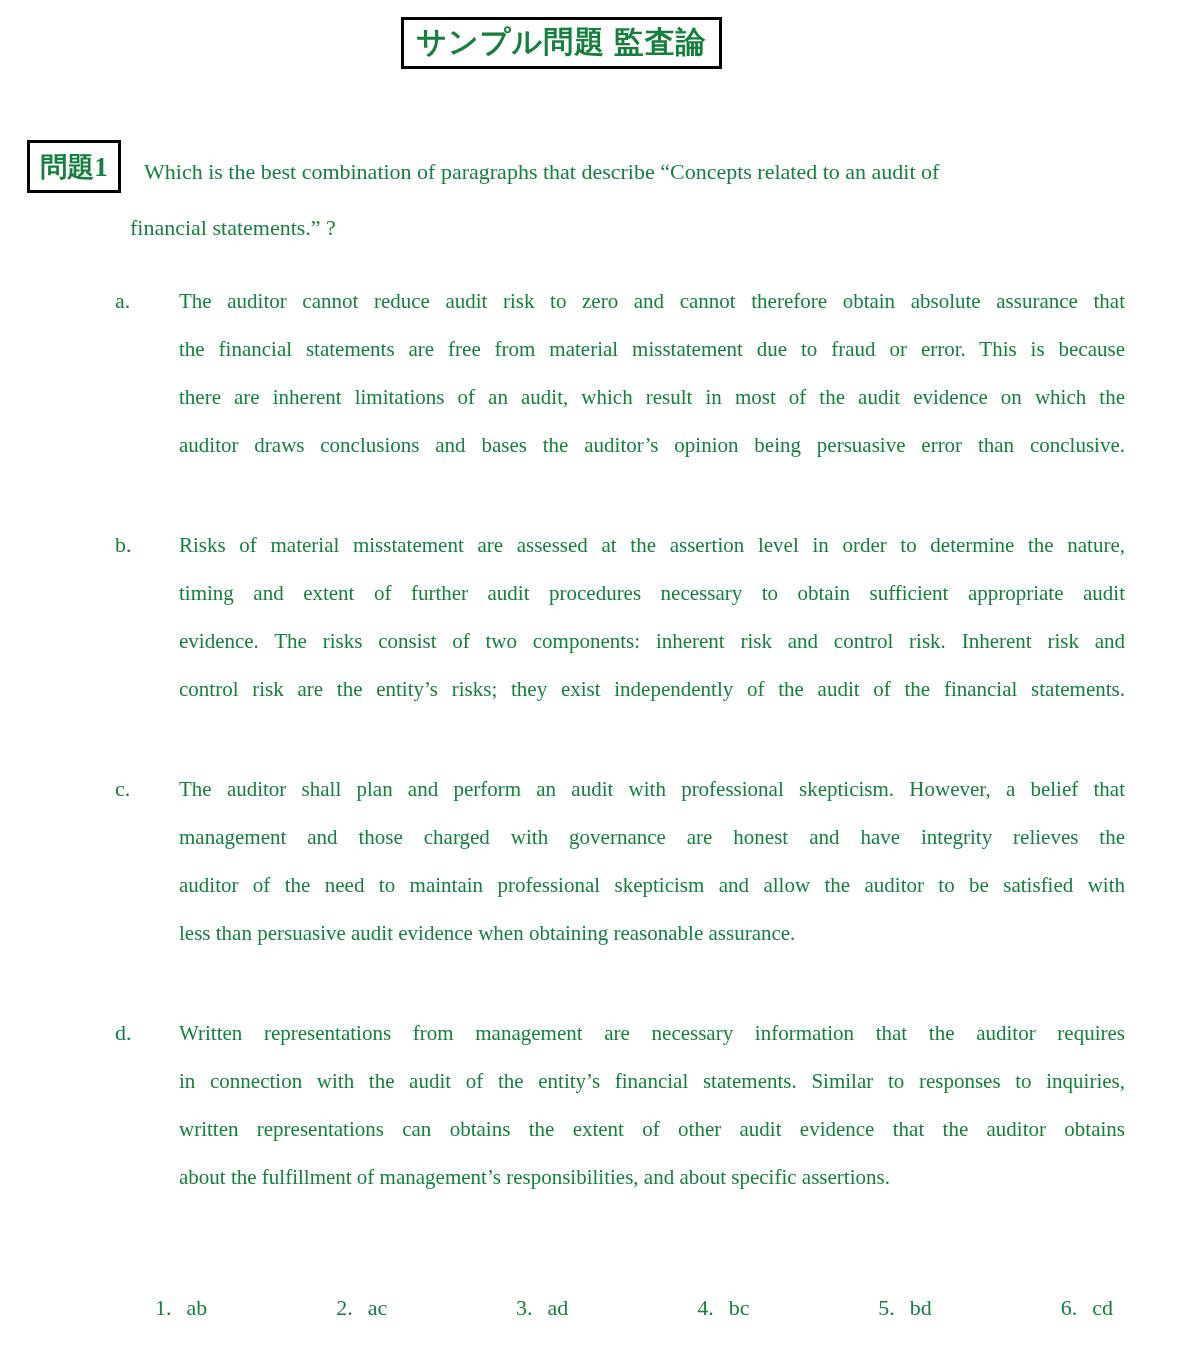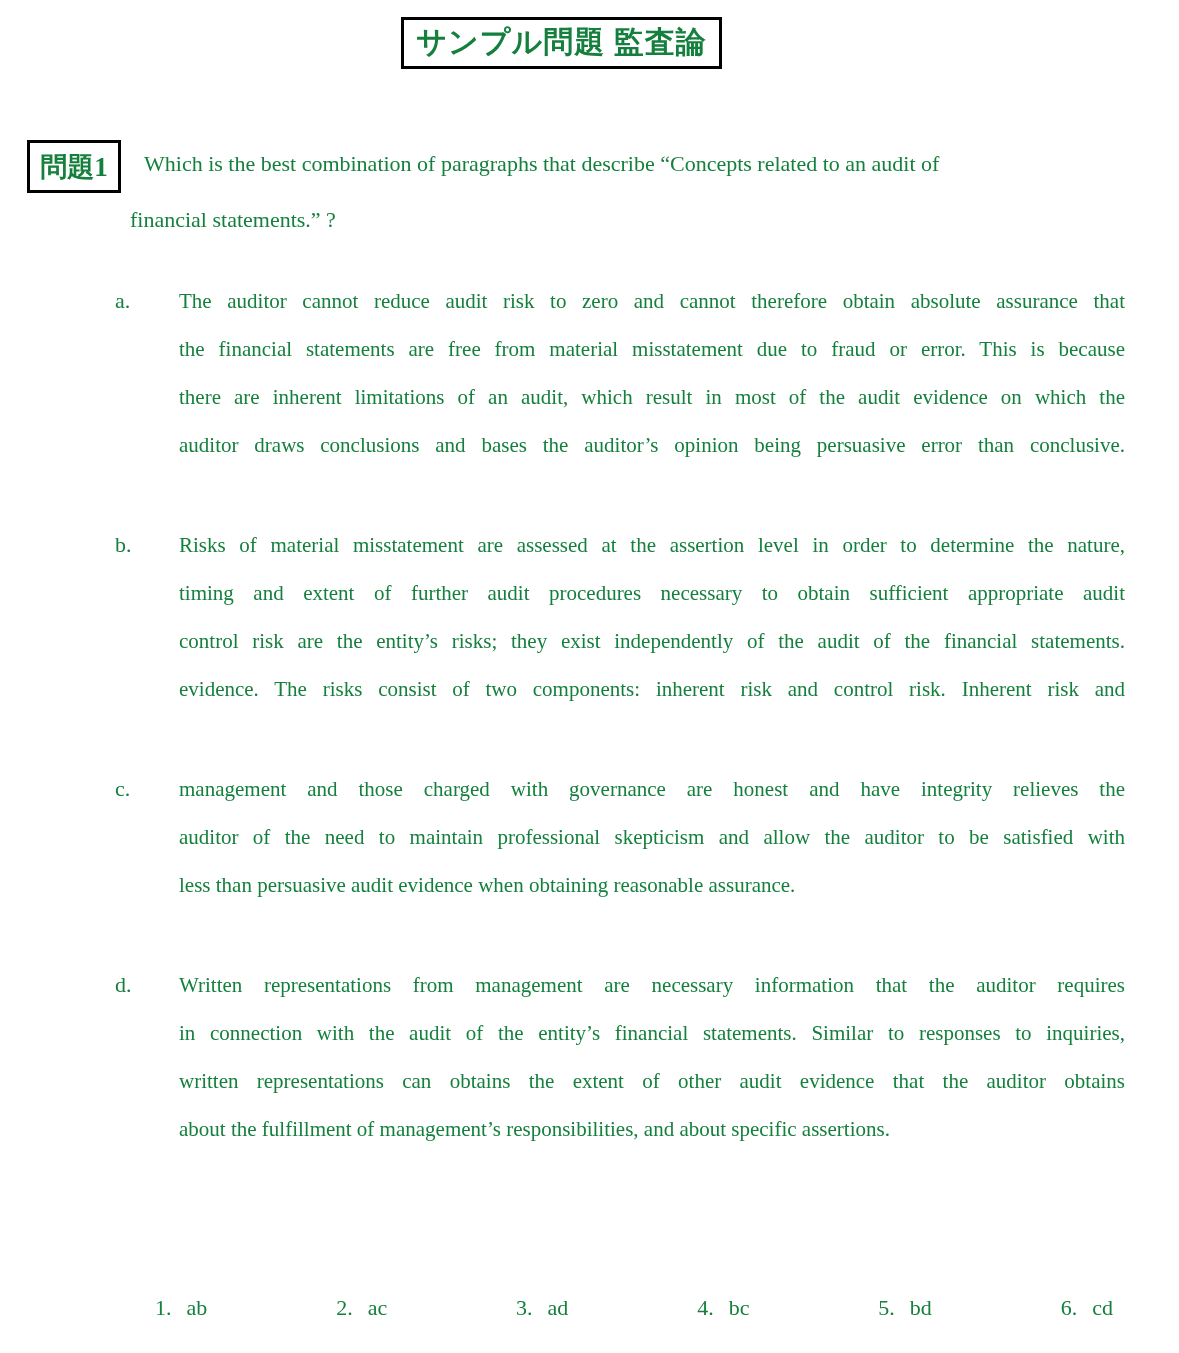--- a/index.html
+++ b/index.html
@@ -47,21 +47,21 @@
     justify-content: center;
     font-size: 27px;
     font-weight: bold;
     margin-top: 9px;
   }
 
   
   .prompt {
     position: absolute;
     left: 130px;
-    top: 136px;
+    top: 144px;
     width: 993px;
     font-size: 22px;
     line-height: 56px;
   }
   .prompt .line { text-align: left; }
   .prompt .line.indent { padding-left: 14px; }
 
   
   .paras {
     position: absolute;
@@ -133,28 +133,29 @@
         <div class="pline jl">there are inherent limitations of an audit, which result in most of the audit evidence on which the</div>
         <div class="pline jl">auditor draws conclusions and bases the auditor’s opinion being persuasive error than conclusive.</div>
       </div>
     </div>
 
     <div class="para">
       <span class="letter">b.</span>
       <div class="lines">
         <div class="pline jl">Risks of material misstatement are assessed at the assertion level in order to determine the nature,</div>
         <div class="pline jl">timing and extent of further audit procedures necessary to obtain sufficient appropriate audit</div>
+        <div class="pline jl">evidence. The risks consist of two components: inherent risk and control risk. Inherent risk and</div>
         <div class="pline jl">control risk are the entity’s risks; they exist independently of the audit of the financial statements.</div>
-        <div class="pline jl">evidence. The risks consist of two components: inherent risk and control risk. Inherent risk and</div>
       </div>
     </div>
 
     <div class="para">
       <span class="letter">c.</span>
       <div class="lines">
+        <div class="pline jl">The auditor shall plan and perform an audit with professional skepticism. However, a belief that</div>
         <div class="pline jl">management and those charged with governance are honest and have integrity relieves the</div>
         <div class="pline jl">auditor of the need to maintain professional skepticism and allow the auditor to be satisfied with</div>
         <div class="pline">less than persuasive audit evidence when obtaining reasonable assurance.</div>
       </div>
     </div>
 
     <div class="para">
       <span class="letter">d.</span>
       <div class="lines">
         <div class="pline jl">Written representations from management are necessary information that the auditor requires</div>

